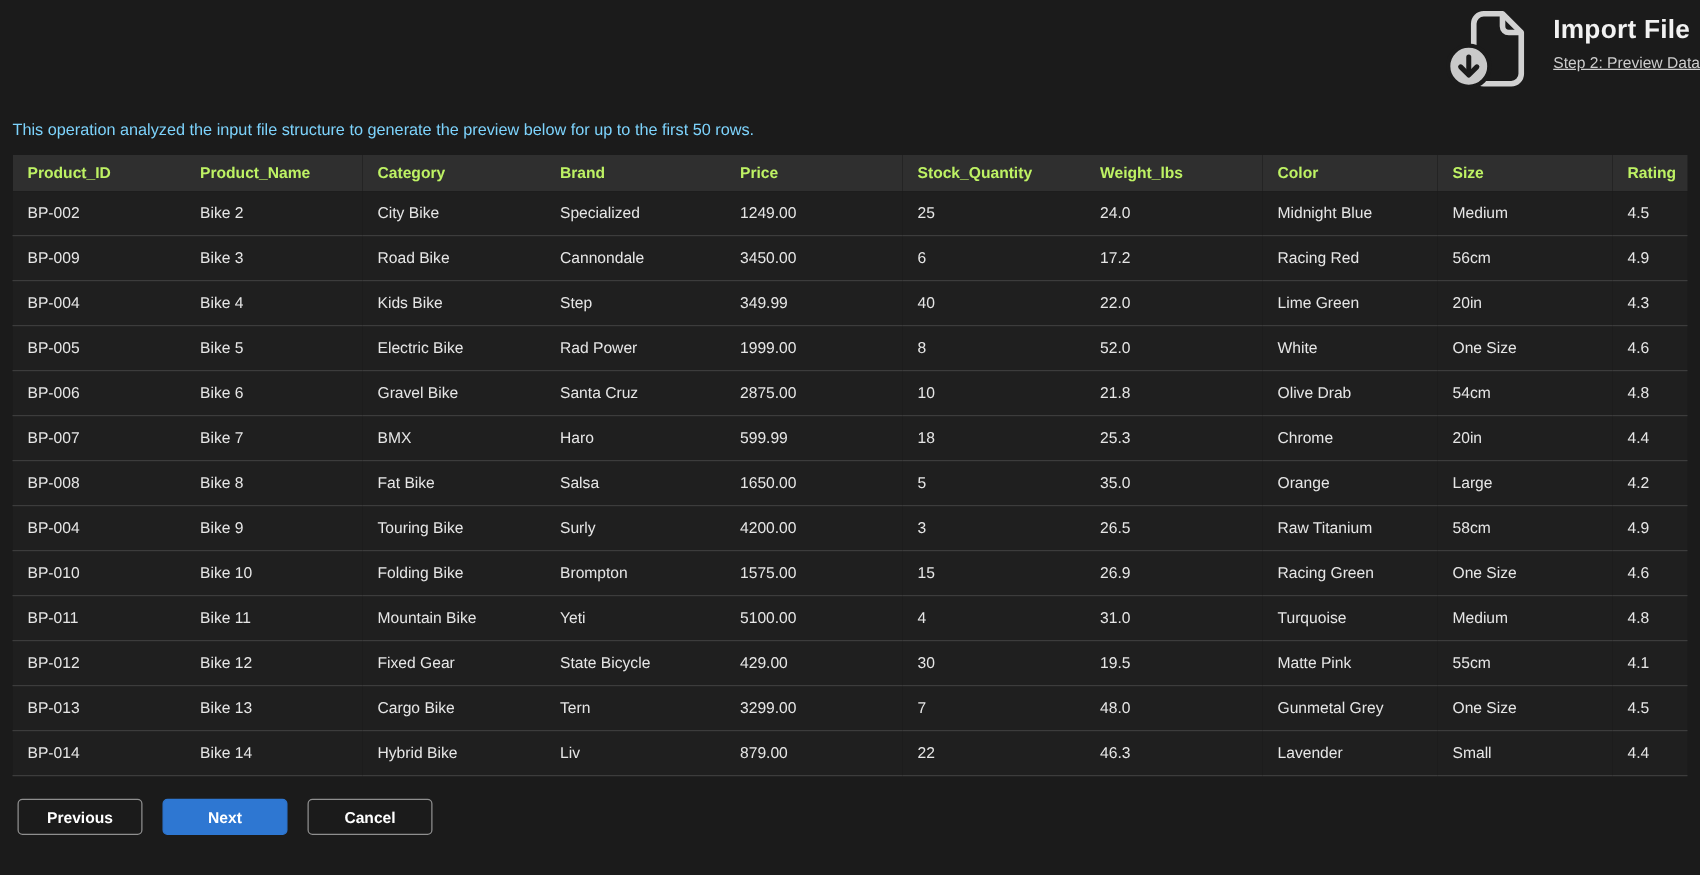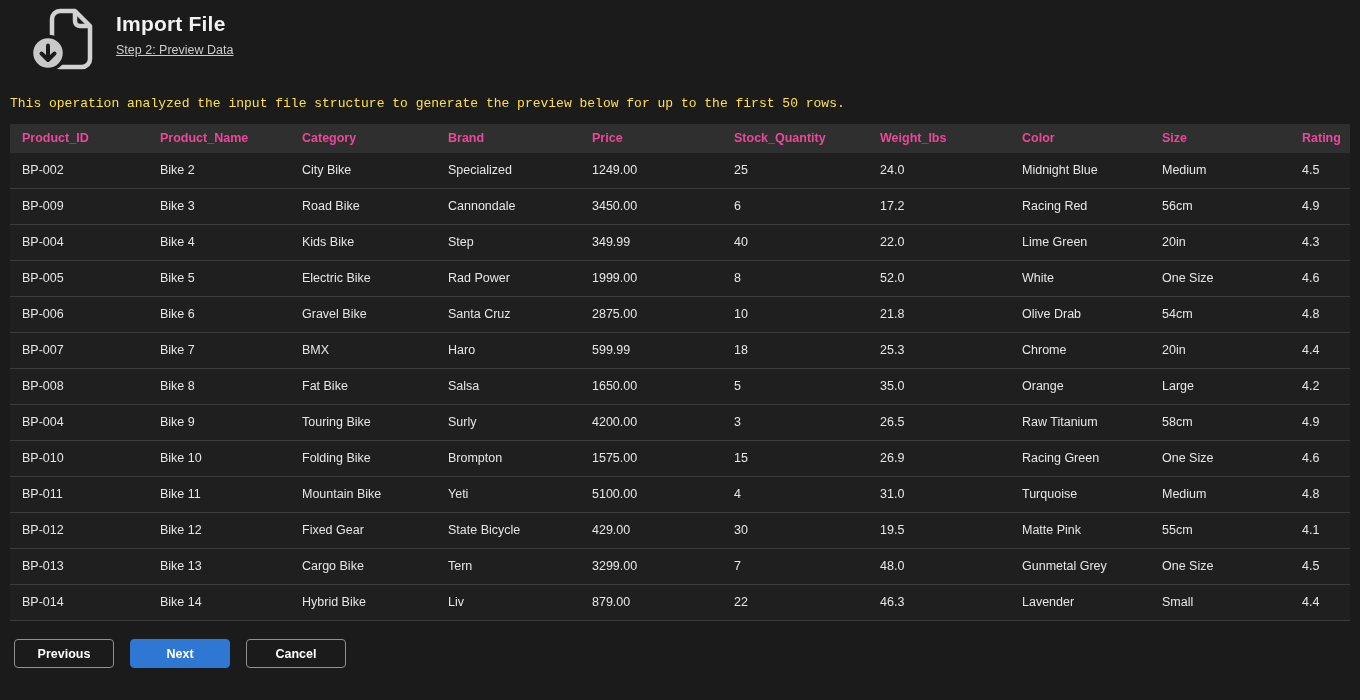--- a/index.html
+++ b/index.html
@@ -11,54 +11,54 @@
     overflow: hidden;
   }
   .app { width: 1360px; height: 700px; position: relative; }
 
   
   .wizard-header {
     display: flex;
     align-items: flex-start;
     padding: 8px 0 0 30px;
     height: 74px;
+    justify-content: flex-end;
   }
   .wizard-icon { width: 76px; height: 64px; flex: 0 0 auto; }
   .wizard-titles { margin-left: 10px; padding-top: 4px; }
   .wizard-title {
     font-size: 21px;
     font-weight: 700;
     color: #f2f2f2;
     letter-spacing: 0.2px;
   }
   .wizard-subtitle {
     margin-top: 7px;
     font-size: 12.5px;
     color: #cccccc;
     text-decoration: underline;
   }
 
   
   .description {
     margin: 22px 10px 13px 10px;
     font-size: 13px;
-    color: #fde047;
-    font-family: Liberation Mono, monospace;
+    color: #7dd3fc;
   }
 
   
   .preview-table {
     width: 1340px;
     margin-left: 10px;
     border-collapse: collapse;
     table-layout: fixed;
   }
   .preview-table thead th {
     background: #2f2f2f;
-    color: #ec4899;
+    color: #bef264;
     font-size: 12.5px;
     font-weight: 700;
     text-align: left;
     padding: 7px 12px;
     line-height: 15px;
     white-space: nowrap;
     overflow: hidden;
   }
   .preview-table tbody td {
     background: #1f1f1f;

